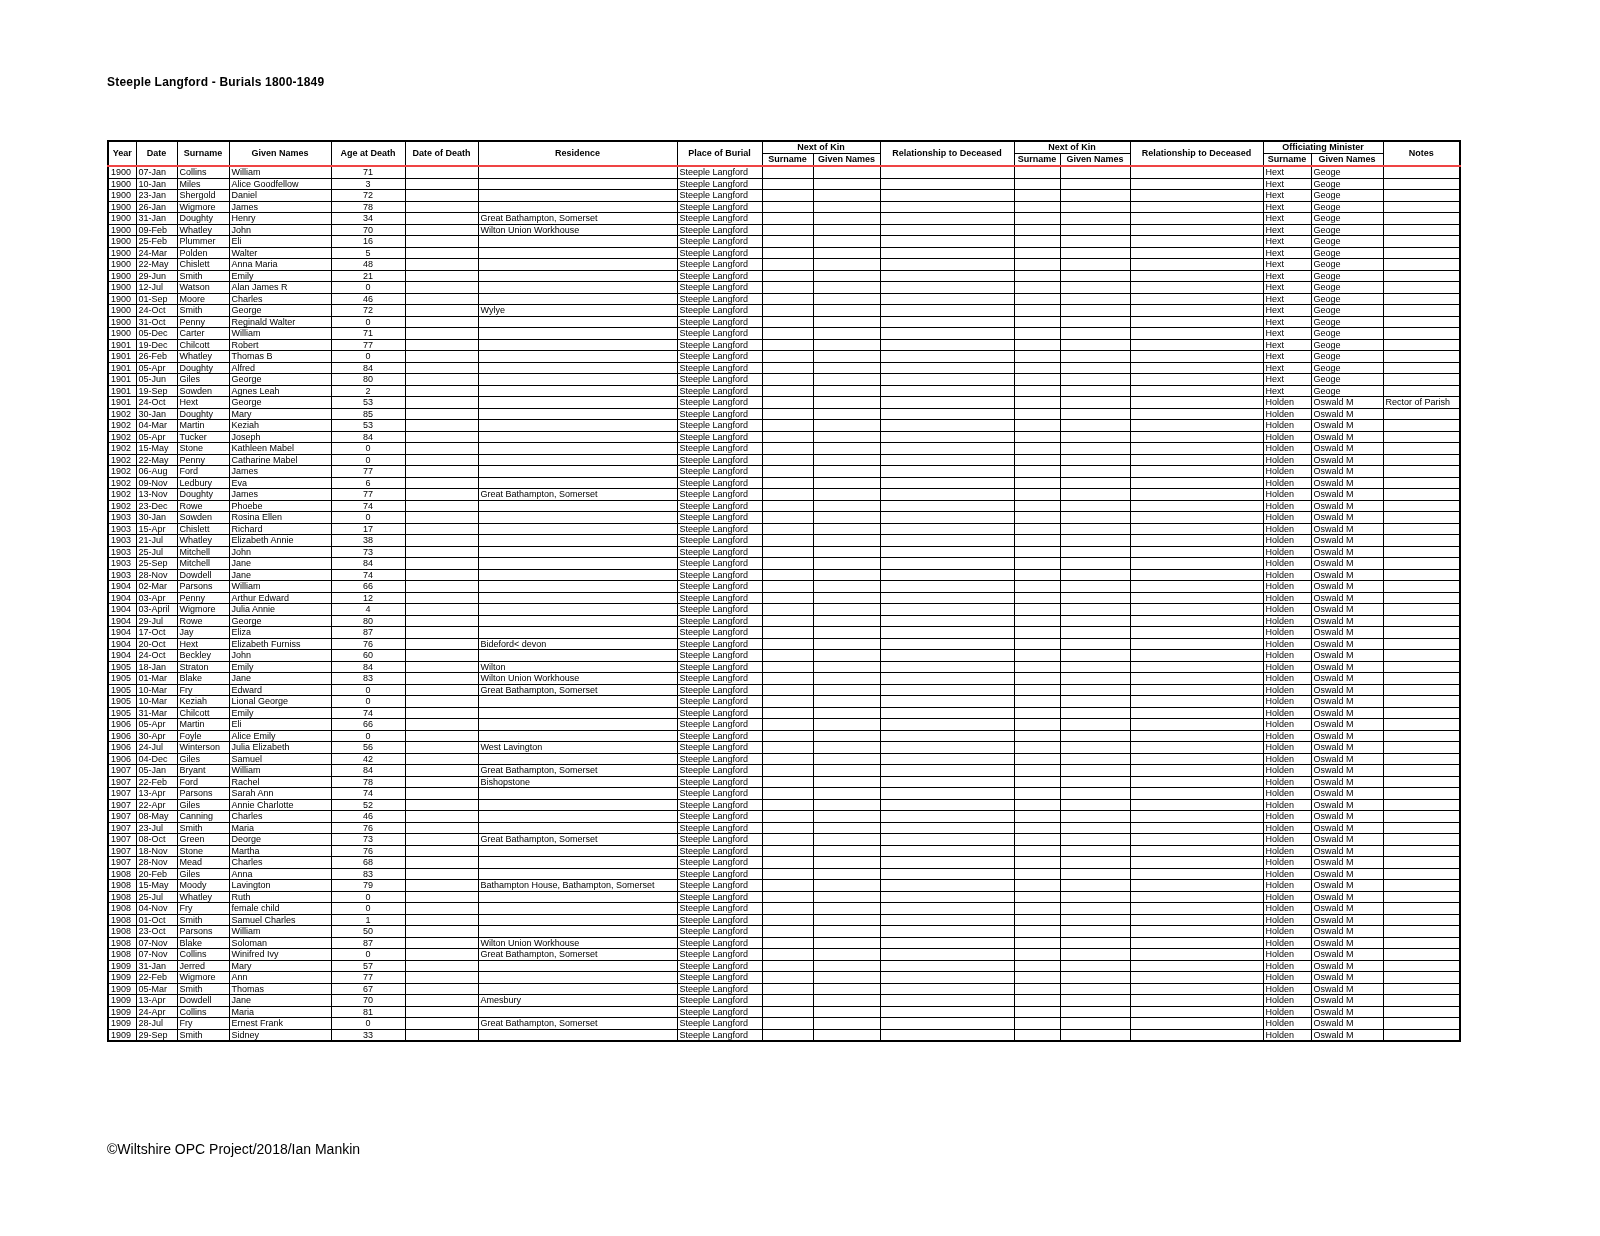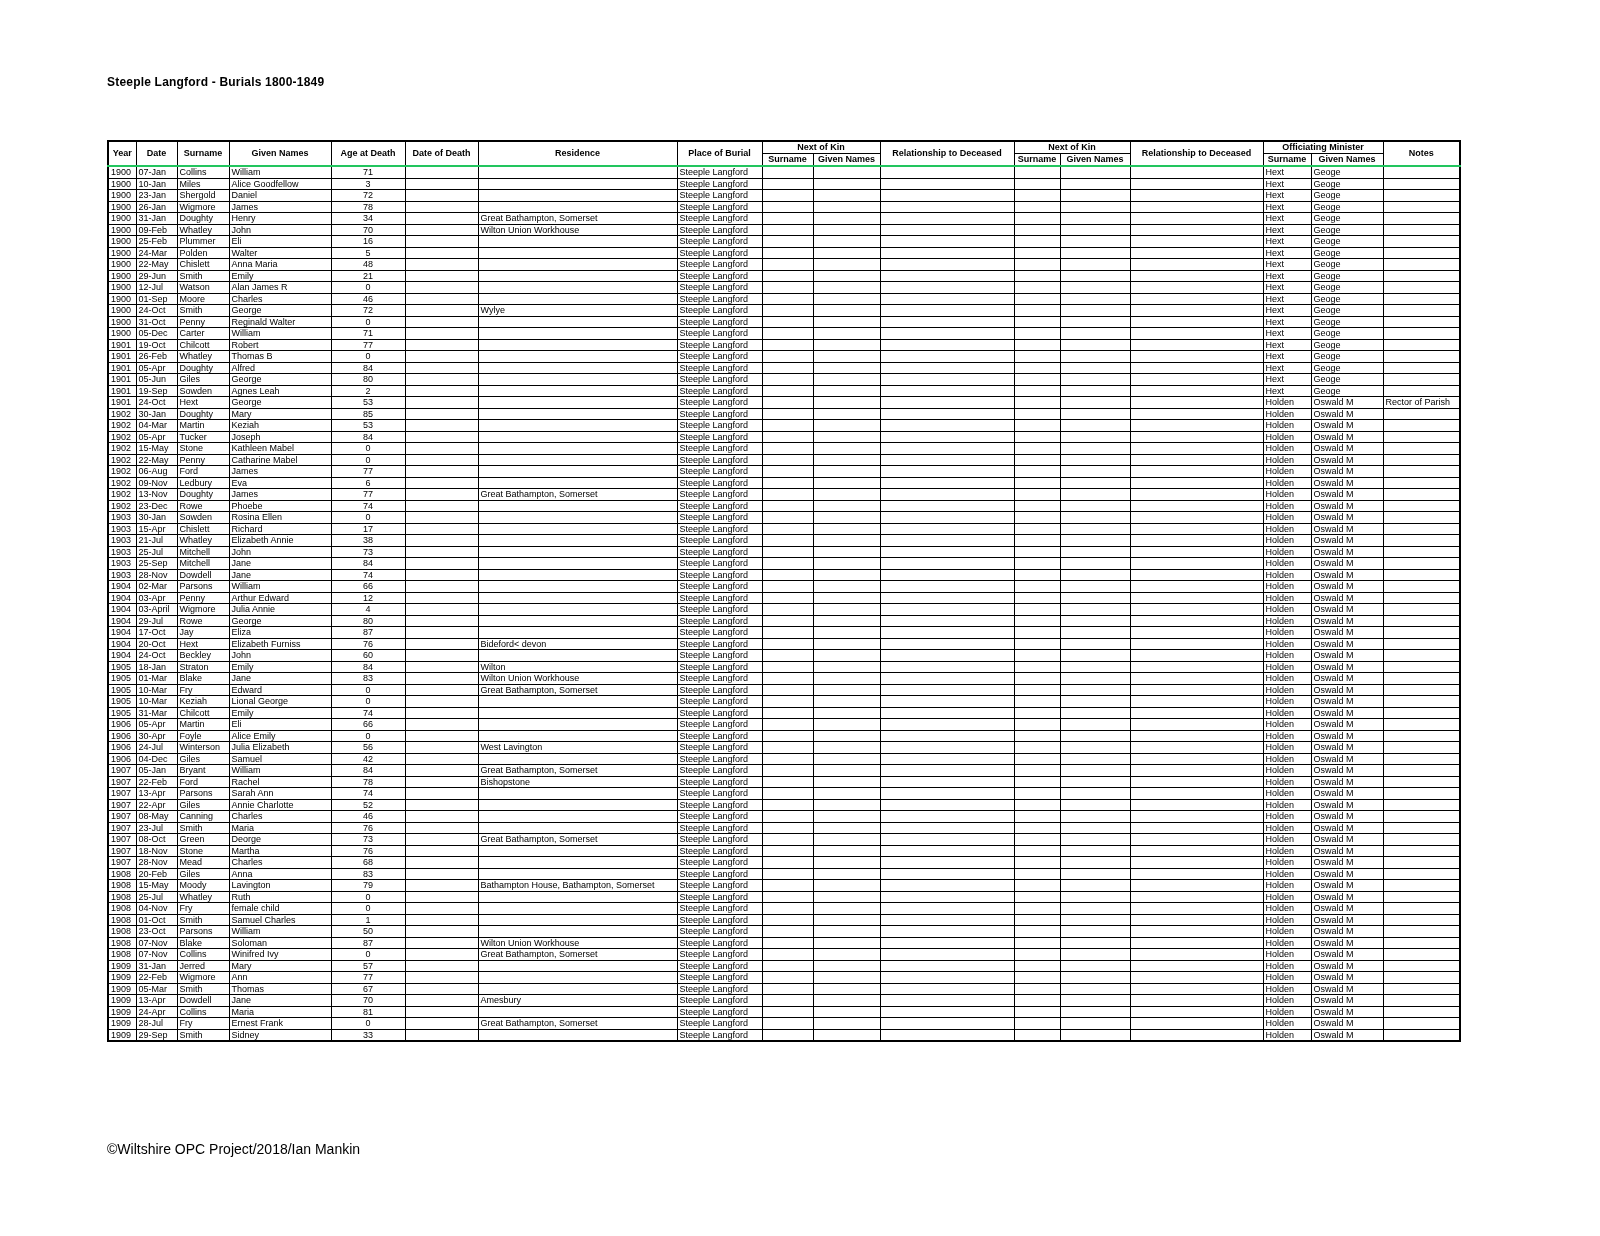--- a/index.html
+++ b/index.html
@@ -4,21 +4,21 @@
 <style>
   html,body { margin:0; padding:0; background:#ffffff; }
   body { width:1600px; height:1236px; font-family:"Liberation Sans", sans-serif; color:#000; }
   .page { position:relative; width:1600px; height:1236px; background:#fff; overflow:hidden; }
   .doc-title { position:absolute; left:107px; top:75px; font-size:12px; font-weight:bold; letter-spacing:0.2px; }
   .footer-credit { position:absolute; left:107px; top:1141px; font-size:14px; }
 
   table.burials { position:absolute; left:107px; top:140px; width:1352px; border-collapse:collapse; table-layout:fixed; border:2px solid #000; }
   table.burials th, table.burials td { border:1px solid #000; overflow:hidden; white-space:nowrap; box-sizing:border-box; }
   thead th { font-size:9px; font-weight:bold; text-align:center; height:12px; line-height:11px; padding:0 1px; }
-  thead { border-bottom:2px solid #22c55e; }
+  thead { border-bottom:2px solid #ef4444; }
   tbody td { font-size:9px; height:10.9px; line-height:10.5px; padding:0 2px; text-align:left; vertical-align:middle; }
   tbody td.c4 { text-align:center; }
   tbody tr { page-break-inside:avoid; }
 </style>
 </head>
 <body>
 
 <div class="page">
 
   <div class="doc-title">Steeple Langford - Burials 1800-1849</div>
@@ -350,21 +350,21 @@
           <td class="c10"></td>
           <td class="c11"></td>
           <td class="c12"></td>
           <td class="c13"></td>
           <td class="c14">Hext</td>
           <td class="c15">Geoge</td>
           <td class="c16"></td>
         </tr>
         <tr>
           <td class="c0">1901</td>
-          <td class="c1">19-Oct</td>
+          <td class="c1">19-Dec</td>
           <td class="c2">Chilcott</td>
           <td class="c3">Robert</td>
           <td class="c4">77</td>
           <td class="c5"></td>
           <td class="c6"></td>
           <td class="c7">Steeple Langford</td>
           <td class="c8"></td>
           <td class="c9"></td>
           <td class="c10"></td>
           <td class="c11"></td>

